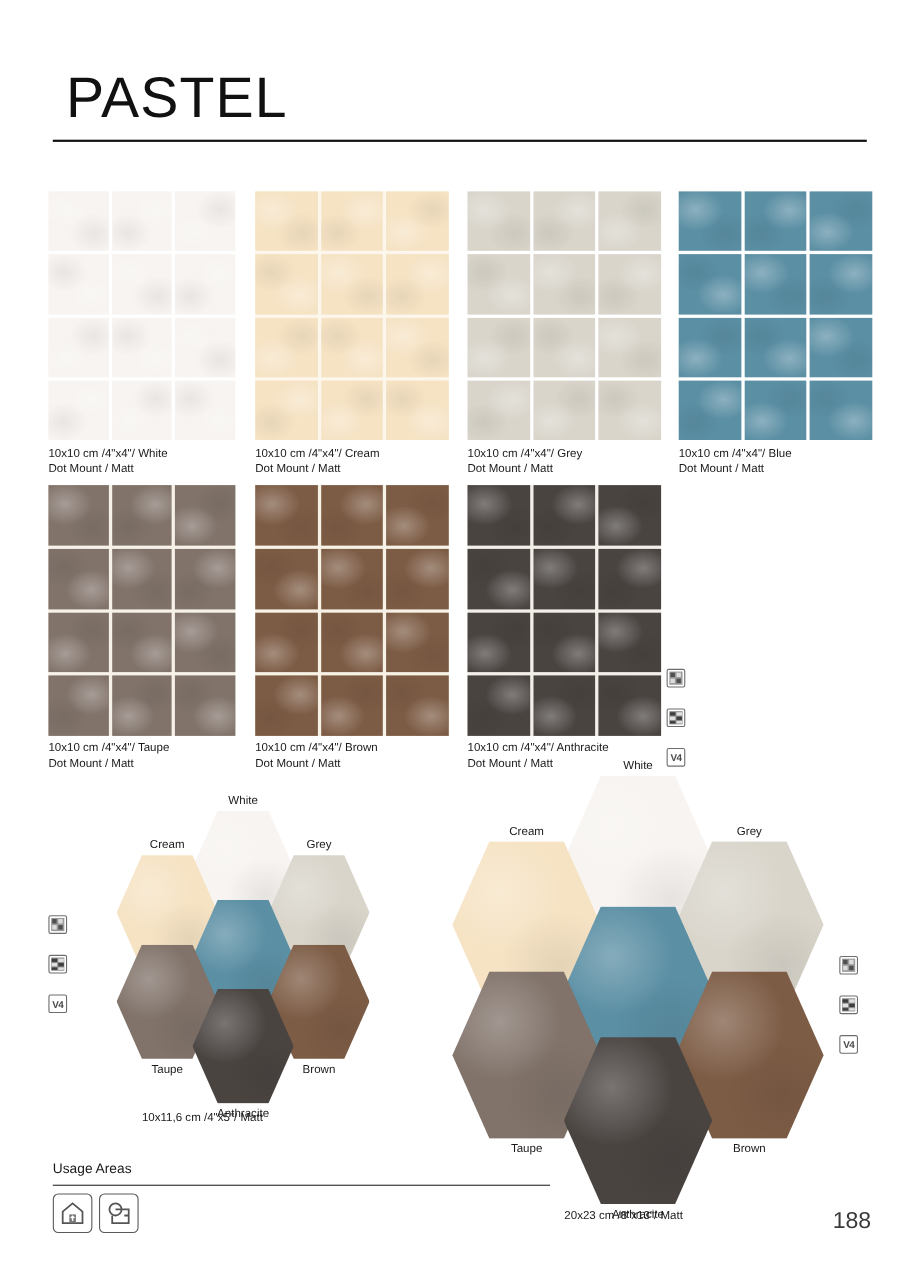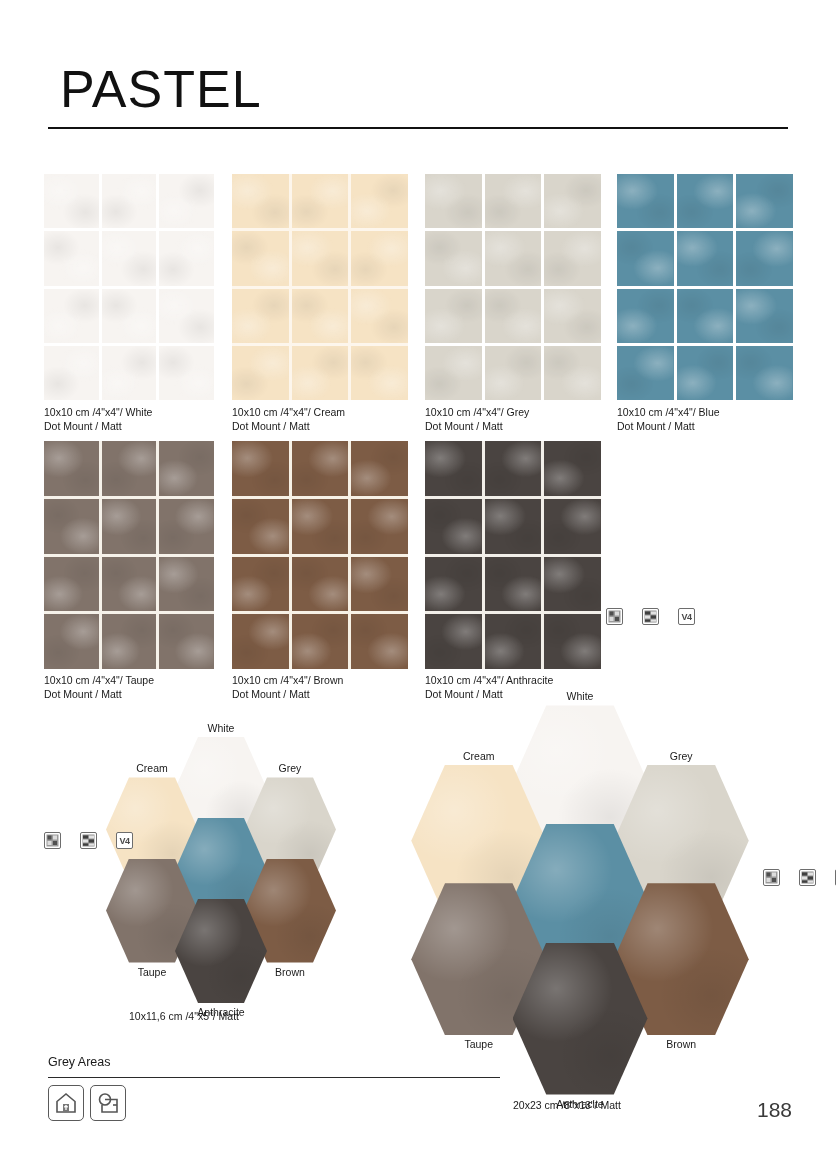--- a/index.html
+++ b/index.html
@@ -56,21 +56,21 @@
     font-size:10.5px;
     line-height:13.5px;
     color:#1a1a1a;
     white-space:nowrap;
   }
 
   
   .badges {
     position:absolute;
     display:flex;
-    flex-direction:row;
+    flex-direction:column;
     gap:19px;
   }
   .badge {
     width:17px; height:17px;
     border:1px solid #6d6d6d;
     border-radius:2px;
     background:#ffffff;
     display:flex; align-items:center; justify-content:center;
   }
   .badge svg { display:block; }
@@ -398,21 +398,21 @@
           <rect x="7" y="5.5" width="5" height="3" fill="#3f3f3f"></rect>
           <rect x="1" y="9.5" width="5" height="2.2" fill="#3f3f3f"></rect>
           <rect x="7" y="9.5" width="5" height="2.2" fill="#e2e2e2"></rect>
         </svg>
       </div>
       <div class="badge">
         <span class="v-txt">V4</span>
       </div>
     </div>
 
-  <div class="usage-title">Grey Areas</div>
+  <div class="usage-title">Usage Areas</div>
   <div class="usage-rule"></div>
   <div class="usage-icons">
     <div class="usage-icon">
       <svg width="24" height="24" viewBox="0 0 24 24" fill="none" stroke="#555" stroke-width="1.6">
         <path d="M3 10.5 L12 3 L21 10.5 V21 H3 Z"></path>
         <rect x="9" y="13" width="6" height="8" fill="#777" stroke="none"></rect>
         <path d="M12 19 v-4 M10.3 16.2 L12 14.6 L13.7 16.2" stroke="#fff" stroke-width="1.3"></path>
       </svg>
     </div>
     <div class="usage-icon">

